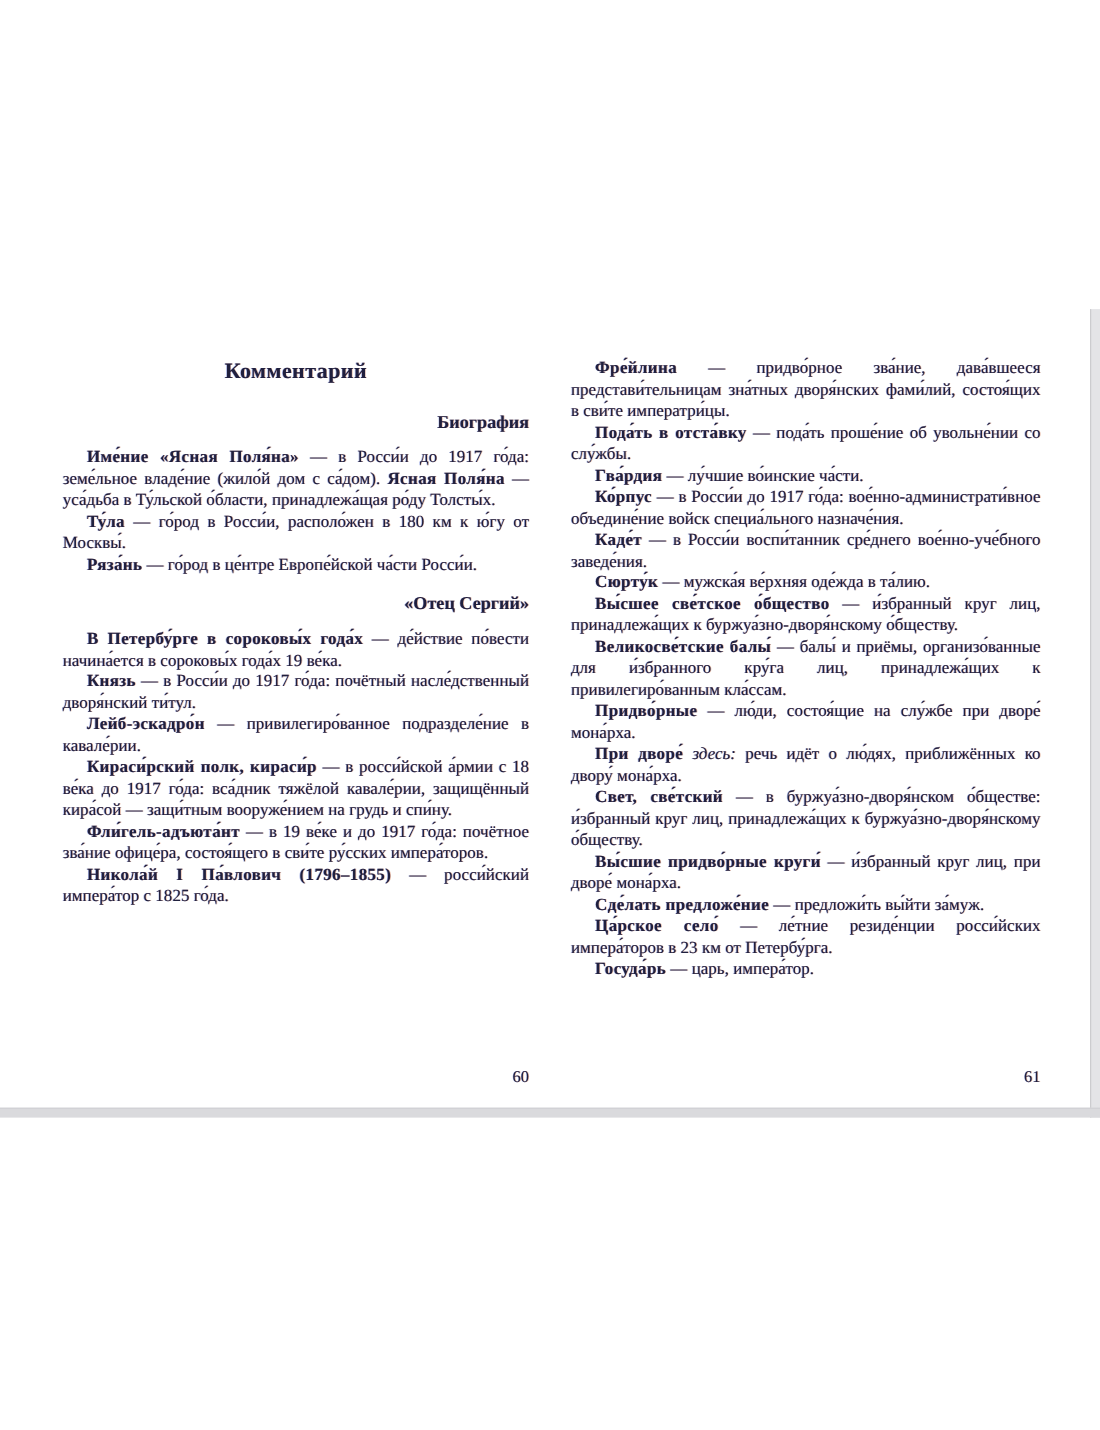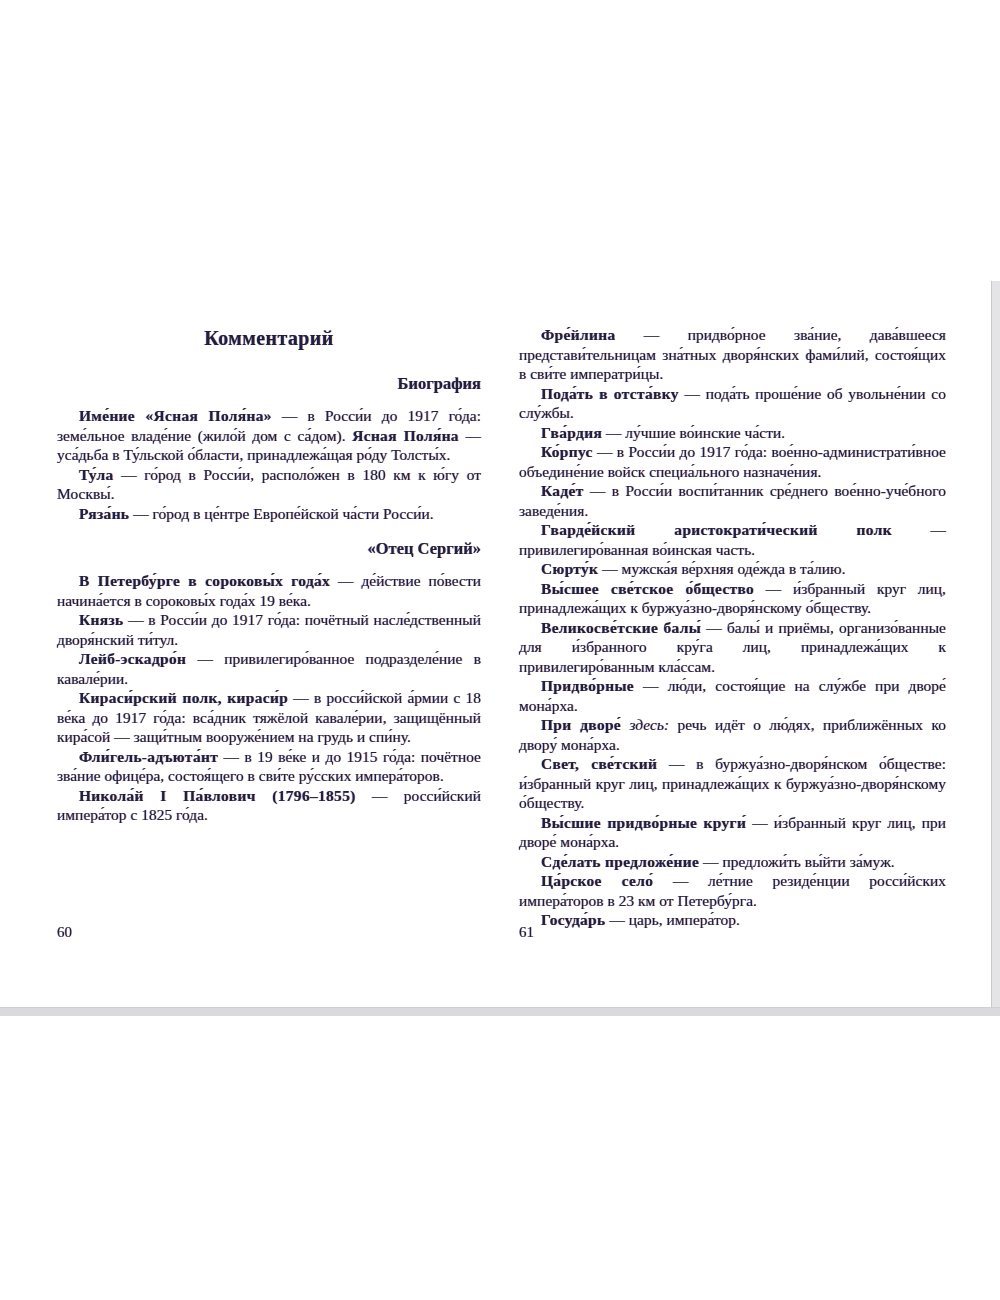--- a/index.html
+++ b/index.html
@@ -24,21 +24,21 @@
     font-size:16.5px;font-weight:bold;text-align:right;
     margin:0 0 12px 0;
   }
   .section + .section .section-heading{margin-top:16px;}
   .entry{
     margin:0;font-size:15.5px;line-height:19.5px;
     text-align:justify;text-indent:22px;
   }
   .entry b{letter-spacing:0.3px;}
   .page-number{
-    position:absolute;top:924px;font-size:15px;text-align:left;
+    position:absolute;top:972px;font-size:15px;text-align:right;
     filter:blur(0.25px);
     text-shadow:0.6px 0 0 rgba(190,80,30,0.40), -0.6px 0 0 rgba(40,70,190,0.40);
     font-family:Liberation Serif, serif;
   }
   #pagenum-left{left:57px;width:424px;}
   #pagenum-right{left:519px;width:427px;}
   .scan-edge-right{
     position:absolute;left:991px;top:281px;width:9px;height:735px;
     background:#e4e4e7;border-left:1px solid #c9c9cd;box-sizing:border-box;
   }
@@ -58,35 +58,34 @@
         <p class="entry"><b>Име́ние «Ясная Поля́на»</b><span> — в Росси́и до 1917 го́да: земе́льное владе́ние (жило́й дом с са́дом). </span><b>Ясная Поля́на</b><span> — уса́дьба в Ту́льской о́бласти, принадлежа́щая ро́ду Толсты́х.</span></p>
         <p class="entry"><b>Ту́ла</b><span> — го́род в Росси́и, располо́жен в 180 км к ю́гу от Москвы́.</span></p>
         <p class="entry"><b>Ряза́нь</b><span> — го́род в це́нтре Европе́йской ча́сти Росси́и.</span></p>
       </div>
       <div class="section">
         <h2 class="section-heading">«Отец Сергий»</h2>
         <p class="entry"><b>В Петербу́рге в сороковы́х года́х</b><span> — де́йствие по́вести начина́ется в сороковы́х года́х 19 ве́ка.</span></p>
         <p class="entry"><b>Князь</b><span> — в Росси́и до 1917 го́да: почётный насле́дственный дворя́нский ти́тул.</span></p>
         <p class="entry"><b>Лейб-эскадро́н</b><span> — привилегиро́ванное подразделе́ние в кавале́рии.</span></p>
         <p class="entry"><b>Кираси́рский полк, кираси́р</b><span> — в росси́йской а́рмии с 18 ве́ка до 1917 го́да: вса́дник тяжёлой кавале́рии, защищённый кира́сой — защи́тным вооруже́нием на грудь и спи́ну.</span></p>
-        <p class="entry"><b>Фли́гель-адъюта́нт</b><span> — в 19 ве́ке и до 1915 го́да: почётное зва́ние офице́ра, состоя́щего в сви́те ру́сских импера́торов.</span></p>
+        <p class="entry"><b>Фли́гель-адъюта́нт</b><span> — в 19 ве́ке и до 1917 го́да: почётное зва́ние офице́ра, состоя́щего в сви́те ру́сских импера́торов.</span></p>
         <p class="entry"><b>Никола́й I Па́влович (1796–1855)</b><span> — росси́йский импера́тор с 1825 го́да.</span></p>
       </div>
     </div>
 </div>
 
 <div class="page-col" id="col-right">
   <div id="content-right">
       <div class="section">
         <p class="entry"><b>Фре́йлина</b><span> — придво́рное зва́ние, дава́вшееся представи́тельницам зна́тных дворя́нских фами́лий, состоя́щих в сви́те императри́цы.</span></p>
         <p class="entry"><b>Пода́ть в отста́вку</b><span> — пода́ть проше́ние об увольне́нии со слу́жбы.</span></p>
         <p class="entry"><b>Гва́рдия</b><span> — лу́чшие во́инские ча́сти.</span></p>
         <p class="entry"><b>Ко́рпус</b><span> — в Росси́и до 1917 го́да: вое́нно-администрати́вное объедине́ние войск специа́льного назначе́ния.</span></p>
         <p class="entry"><b>Каде́т</b><span> — в Росси́и воспи́танник сре́днего вое́нно-уче́бного заведе́ния.</span></p>
-        <p class="entry"><b>Гварде́йский аристократи́ческий полк</b><span> — привилегиро́ванная во́инская часть.</span></p>
         <p class="entry"><b>Сюрту́к</b><span> — мужска́я ве́рхняя оде́жда в та́лию.</span></p>
         <p class="entry"><b>Вы́сшее све́тское о́бщество</b><span> — и́збранный круг лиц, принадлежа́щих к буржуа́зно-дворя́нскому о́бществу.</span></p>
         <p class="entry"><b>Великосве́тские балы́</b><span> — балы́ и приёмы, организо́ванные для и́збранного кру́га лиц, принадлежа́щих к привилегиро́ванным кла́ссам.</span></p>
         <p class="entry"><b>Придво́рные</b><span> — лю́ди, состоя́щие на слу́жбе при дворе́ мона́рха.</span></p>
         <p class="entry"><b>При дворе́</b><i> здесь:</i><span> речь идёт о лю́дях, приближённых ко двору́ мона́рха.</span></p>
         <p class="entry"><b>Свет, све́тский</b><span> — в буржуа́зно-дворя́нском о́бществе: и́збранный круг лиц, принадлежа́щих к буржуа́зно-дворя́нскому о́бществу.</span></p>
         <p class="entry"><b>Вы́сшие придво́рные круги́</b><span> — и́збранный круг лиц, при дворе́ мона́рха.</span></p>
         <p class="entry"><b>Сде́лать предложе́ние</b><span> — предложи́ть вы́йти за́муж.</span></p>
         <p class="entry"><b>Ца́рское село́</b><span> — ле́тние резиде́нции росси́йских импера́торов в 23 км от Петербу́рга.</span></p>
         <p class="entry"><b>Госуда́рь</b><span> — царь, импера́тор.</span></p>

